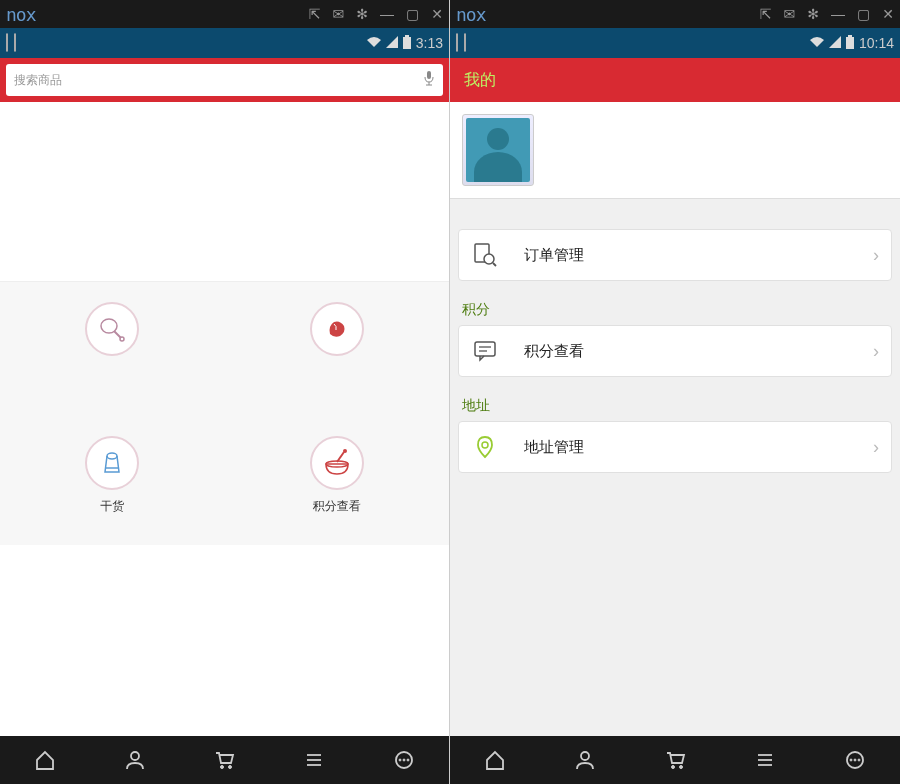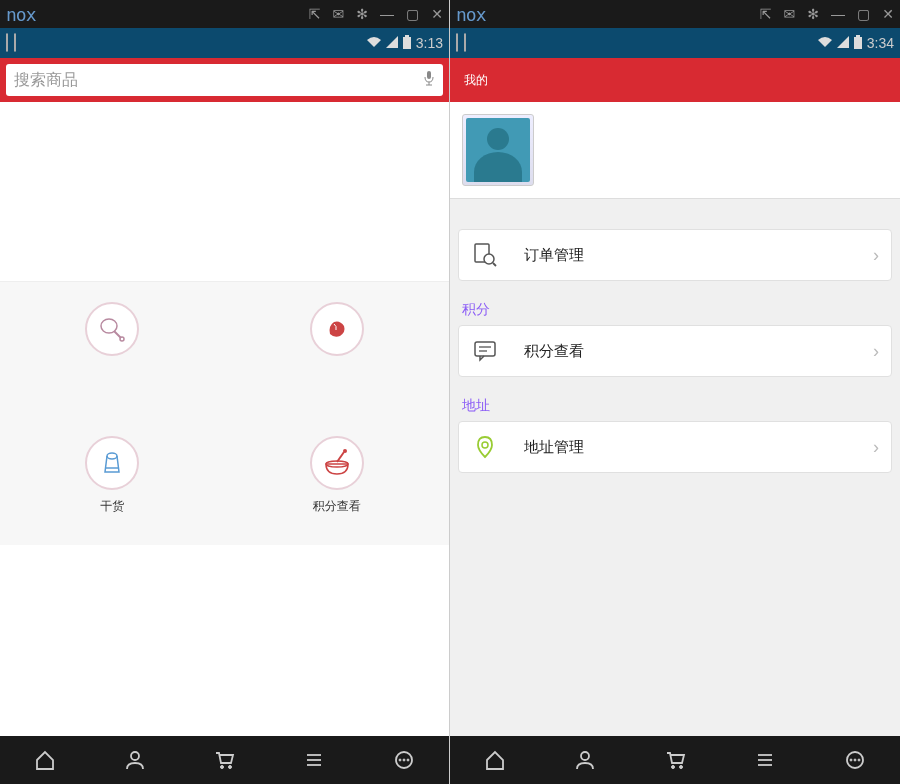--- a/index.html
+++ b/index.html
@@ -89,28 +89,28 @@
       display: flex;
       align-items: center;
       padding: 0 8px;
       font-size: 14px;
       color: #888;
     }
     .search-input {
       flex: 1;
       border: none;
       outline: none;
-      font-size: 16px;
+      font-size: 12px;
       color: #333;
     }
     .search-input::placeholder { color: #999; }
     .mic-icon { color: #888; font-size: 16px; }
     .header-title {
-      color: #ffffff;
-      font-size: 12px;
+      color: #bef264;
+      font-size: 16px;
       padding-left: 8px;
     }
     
     
     .content-left {
       flex: 1;
       background: #fff;
       position: relative;
     }
     .banner-area {
@@ -197,21 +197,21 @@
       left: 50%;
       transform: translateX(-50%);
       width: 48px;
       height: 40px;
       background: #2a7a8f;
       border-radius: 50% 50% 0 0;
     }
     .section-label {
       padding: 10px 12px 6px;
       font-size: 14px;
-      color: #8b5cf6;
+      color: #4d7c0f;
     }
     .list-item {
       background: #fff;
       border: 1px solid #e0e0e0;
       border-radius: 4px;
       margin: 0 8px 10px;
       height: 52px;
       display: flex;
       align-items: center;
       padding: 0 12px;
@@ -428,21 +428,21 @@
         <svg width="12" height="12" viewBox="0 0 12 12">
             <path d="M0 12 L12 0 L12 12 Z" fill="#ddd"></path>
           </svg>
       </span>
       <span class="battery">
         <svg width="10" height="14" viewBox="0 0 10 14">
             <rect x="1" y="2" width="8" height="12" fill="#ddd"></rect>
             <rect x="3" y="0" width="4" height="2" fill="#ddd"></rect>
           </svg>
       </span>
-      <span>3:34</span>
+      <span>10:14</span>
     </div>
   </div>
 
   <div class="header">
     <span class="header-title">我的</span>
   </div>
 
   <div class="content-right">
     <div class="profile-box">
       <div class="avatar">

